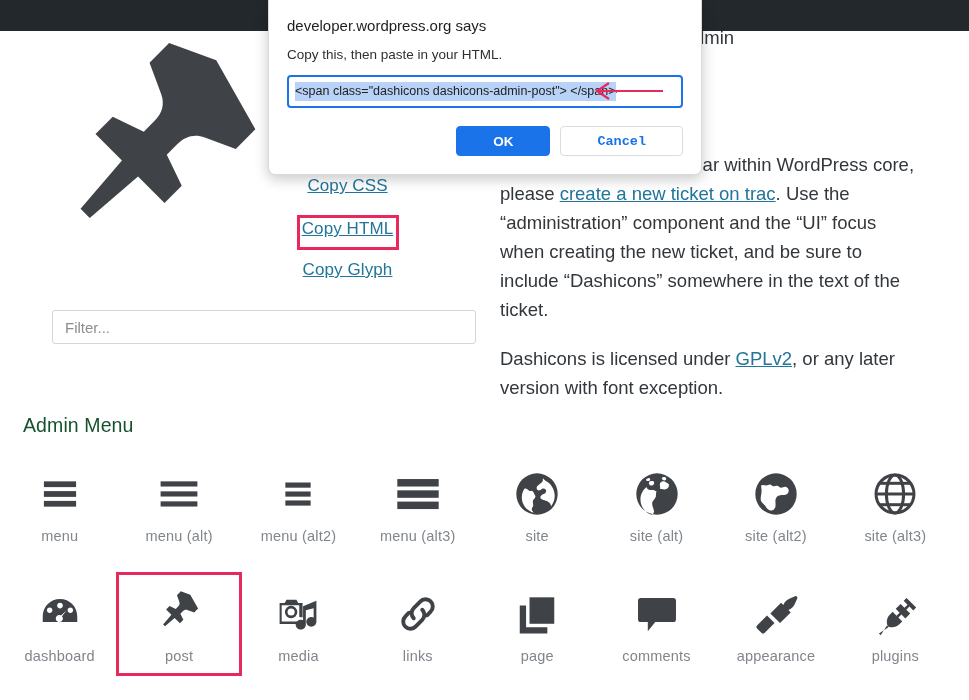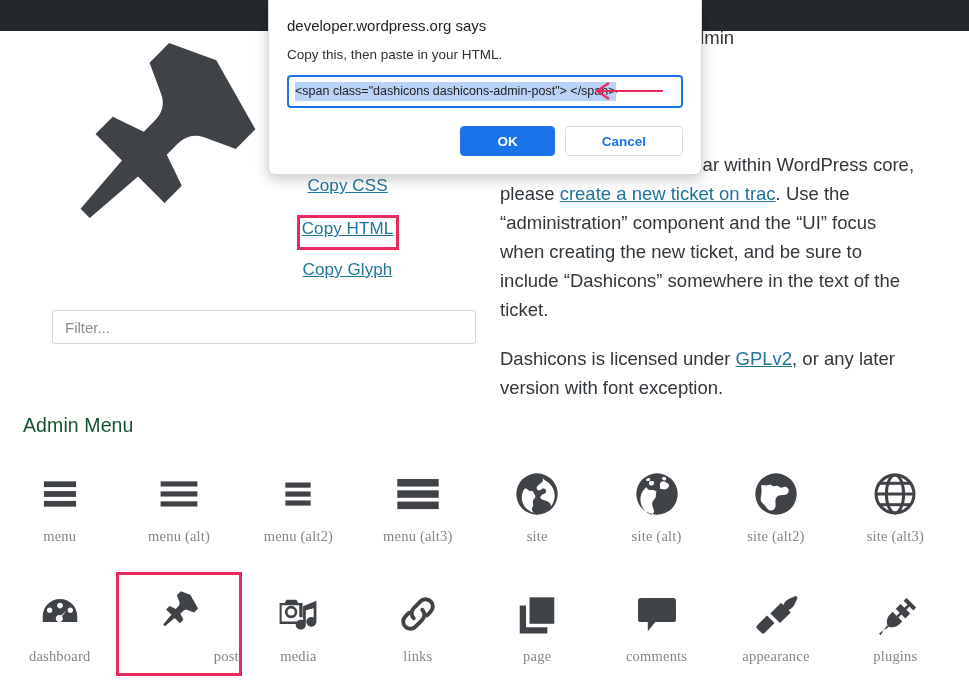--- a/index.html
+++ b/index.html
@@ -143,38 +143,38 @@
   }
   .icon-cell .glyph {
     width: 46px;
     height: 46px;
     margin: 0 auto 10px auto;
     color: #3f4246;
     display: block;
   }
   .icon-cell .glyph svg { display: block; width: 100%; height: 100%; fill: #3f4246; }
   .icon-cell .cap {
-    font-family: Liberation Serif, serif;
+    font-family: Liberation Sans, sans-serif;
     font-size: 14.5px;
     color: #80868c;
     line-height: 16px;
     letter-spacing: .2px;
   }
   .icon-cell.selected {
     outline: 3px solid #e8295c;
     outline-offset: 0;
   }
   .icon-cell.selected::after {
     content: "";
     position: absolute;
     left: -3px; top: -3px; right: -3px; bottom: -3px;
     border: 3px solid #e8295c;
     pointer-events: none;
   }
-  .icon-cell.selected { outline: none; text-align: right; }
+  .icon-cell.selected { outline: none; }
 
   
   #dialog-layer {
     position: absolute;
     top: 0; left: 0;
     width: 969px;
     height: 492px;
     z-index: 20;
     pointer-events: none;
   }
@@ -266,20 +266,21 @@
     border: 1px solid #1a73e8;
     min-width: 64px;
     text-align: center;
   }
   #dialog-cancel {
     background: #ffffff;
     color: #1a73e8;
     border: 1px solid #dadce0;
     min-width: 64px;
     text-align: left;
+    font-family: Liberation Mono, monospace;
   }
 </style>
 </head>
 <body>
 
 <div id="top-bar"></div>
 
 <div id="page">
 
   <div id="preview-col">

